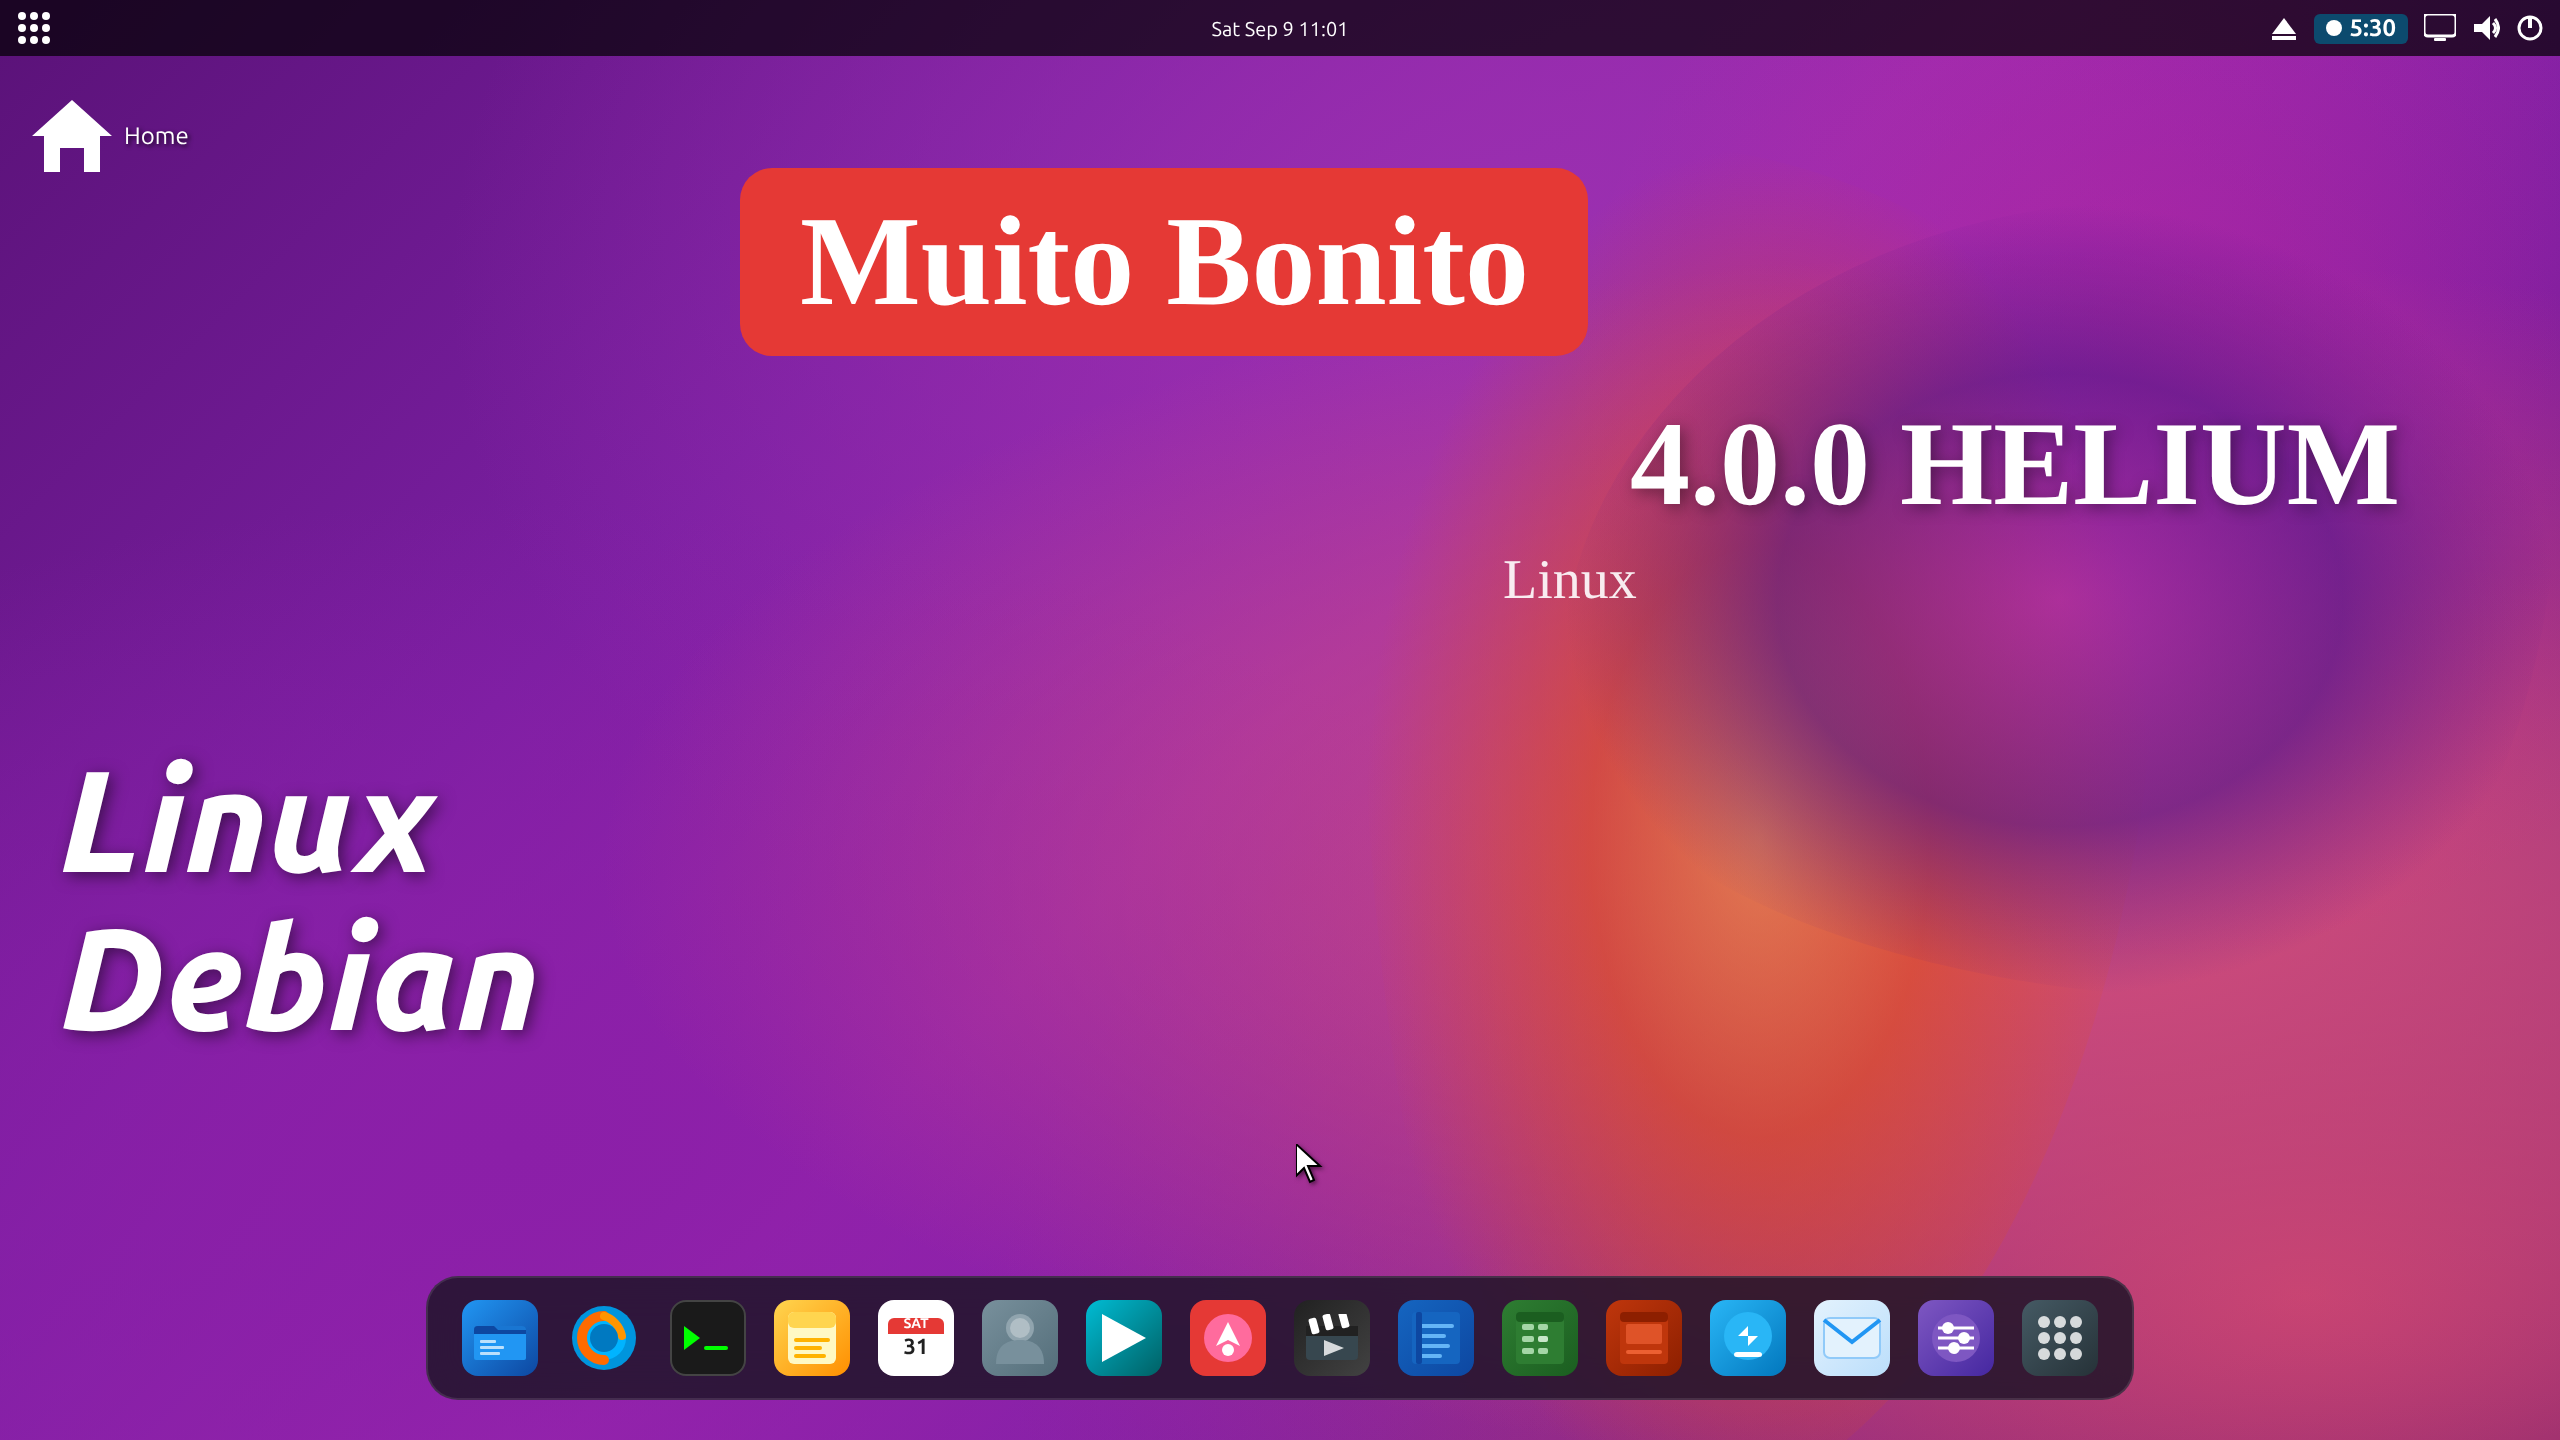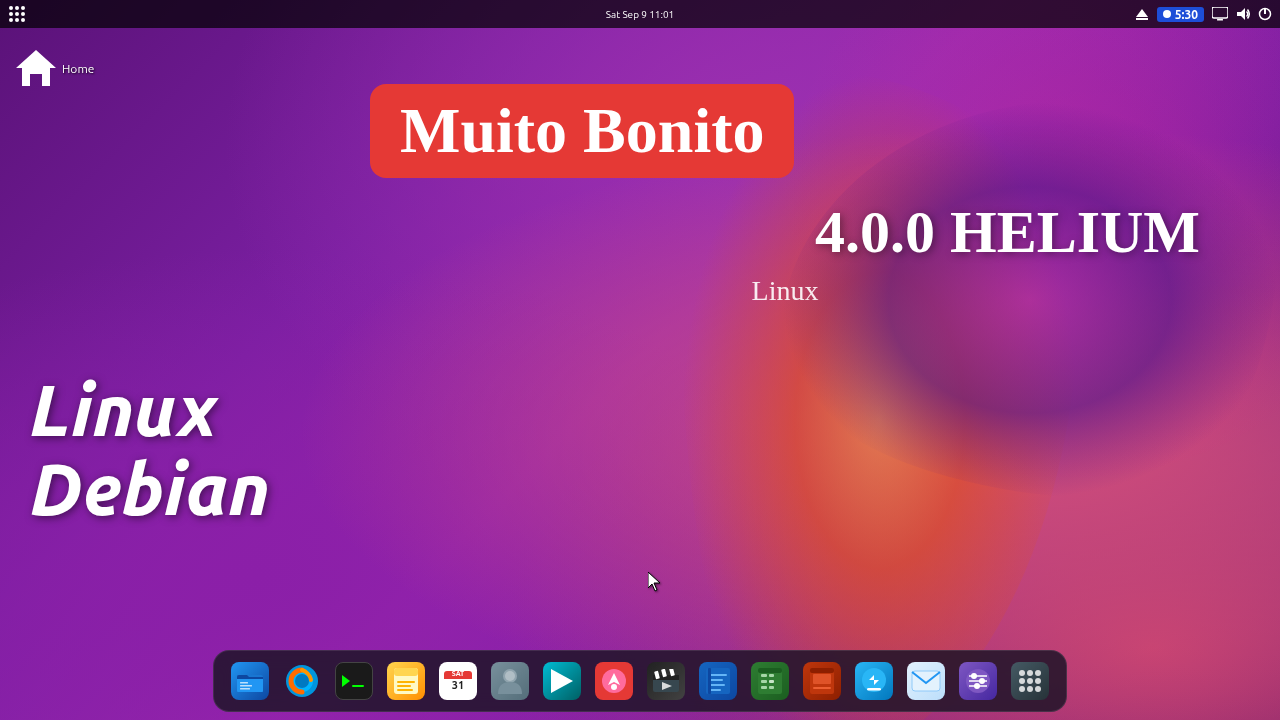--- a/index.html
+++ b/index.html
@@ -123,21 +123,21 @@
     }
 
     .topbar-icon {
       color: white;
       font-size: 14px;
       display: flex;
       align-items: center;
     }
 
     .timer-badge {
-      background: #1d4ed8;
+      background: #0c4a6e;
       color: white;
       font-size: 12px;
       font-weight: bold;
       padding: 1px 6px;
       border-radius: 3px;
       display: flex;
       align-items: center;
       gap: 4px;
     }
 
@@ -314,21 +314,21 @@
       pointer-events: none;
     }
 
     .cursor svg {
       filter: drop-shadow(1px 1px 1px rgba(0,0,0,0.5));
     }
 
     
     .dock {
       position: absolute;
-      bottom: 8px;
+      bottom: 20px;
       left: 50%;
       transform: translateX(-50%);
       background: rgba(30, 20, 40, 0.85);
       border-radius: 16px;
       padding: 6px 12px;
       display: flex;
       align-items: center;
       gap: 4px;
       z-index: 100;
       backdrop-filter: blur(10px);

